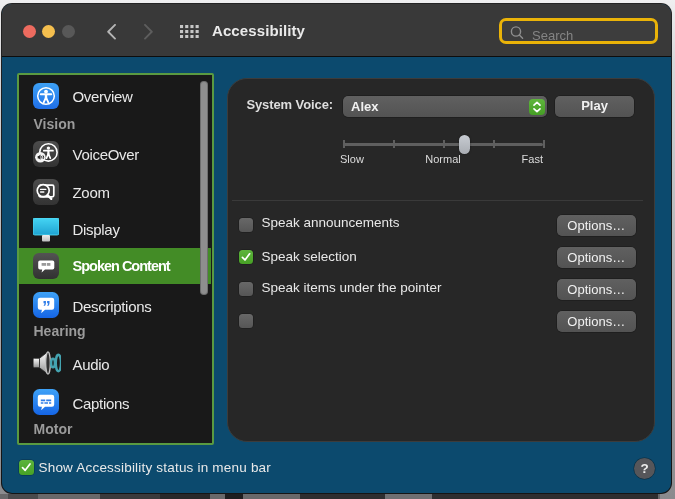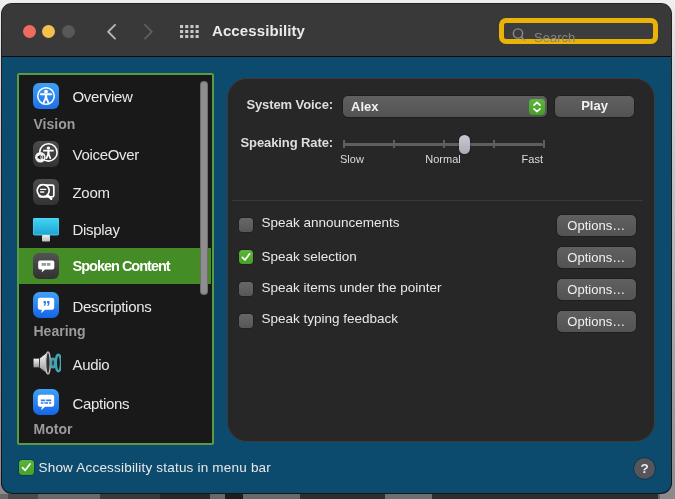--- a/index.html
+++ b/index.html
@@ -9,21 +9,21 @@
   .abs { position:absolute; }
   #win { position:absolute; left:2px; top:4px; width:669px; height:489px;
          border-radius:10px; background:#0c4a6e; overflow:hidden;
          box-shadow:0 0 0 1px rgba(0,0,0,.85), inset 0 1px 0 rgba(255,255,255,.07); }
   #titlebar { position:absolute; left:0; top:0; width:100%; height:53px;
               background:#393939; border-bottom:1px solid #0d0d0d; }
   .tl { position:absolute; top:20.5px; width:13px; height:13px; border-radius:50%; }
   #title { position:absolute; left:210px; top:19px; font-size:15px; line-height:16px;
            font-weight:700; color:#eaeaea; letter-spacing:0.1px; }
   #search { position:absolute; left:497px; top:14px; width:159px; height:26px;
-            border:5px solid #eab308; border-radius:7px; background:#3d3d3d; }
+            border:3px solid #eab308; border-radius:7px; background:#3d3d3d; }
   #searchtxt { position:absolute; left:30px; top:8px; font-size:13px; line-height:13px;
                color:#848484; }
   
   #ringwrap { position:absolute; left:15px; top:69px; width:197px; height:372px;
               border:2.5px solid #5a9a41; border-radius:2px; background:#191919; }
   .rowlabel { position:absolute; left:53.5px; font-size:15px; line-height:15px; font-weight:500;
               color:#e8e8e8; letter-spacing:-0.3px; white-space:nowrap; }
   .header { position:absolute; left:14.5px; font-size:14px; line-height:13px; font-weight:700;
             color:#9b9b9b; white-space:nowrap; }
   #selrow { position:absolute; left:0; top:172.5px; width:192px; height:36px;
@@ -220,21 +220,20 @@
               <stop offset="1" stop-color="#459f24"></stop>
         </linearGradient>
           </defs>
         <rect width="16" height="16" rx="4" fill="url(#ggreen)"></rect>
         <polyline points="5,6.2 8,3.4 11,6.2" fill="none" stroke="#fff" stroke-width="1.7" stroke-linejoin="round" stroke-linecap="round"></polyline>
         <polyline points="5,9.8 8,12.6 11,9.8" fill="none" stroke="#fff" stroke-width="1.7" stroke-linejoin="round" stroke-linecap="round"></polyline>
       </svg>
     </div>
     <div class="btn" style="left:327px; top:17px; width:79px; height:20.5px; line-height:20.5px; font-weight:600;">Play</div>
 
-    <div class="lbl" style="left:0; width:105px; top:57px; text-align:right;">Speaking Rate:</div>
     <div class="abs" style="left:115px; top:63.5px; width:200px; height:3px; background:#5f5f5f; border-radius:1.5px;"></div>
     <div class="tick" style="left:115px;"></div>
     <div class="tick" style="left:165px;"></div>
     <div class="tick" style="left:215px;"></div>
     <div class="tick" style="left:265px;"></div>
     <div class="tick" style="left:314.5px;"></div>
     <div class="abs" style="left:231px; top:55.5px; width:11px; height:19.5px; border-radius:5.5px;
          background:linear-gradient(#c7cbd1,#a9adb3); box-shadow:0 0 2px rgba(0,0,0,.5);"></div>
     <div class="slabel" style="left:112px; top:75px;">Slow</div>
     <div class="slabel" style="left:190px; top:75px; width:50px; text-align:center;">Normal</div>
@@ -252,21 +251,20 @@
       </svg>
     </div>
     <div class="cblbl" style="top:171px;">Speak selection</div>
     <div class="btn" style="left:329px; top:167.5px; width:78.5px; height:21px; line-height:21px;">Options…</div>
 
     <div class="cb" style="top:203px;"></div>
     <div class="cblbl" style="top:202px;">Speak items under the pointer</div>
     <div class="btn" style="left:329px; top:199.5px; width:78.5px; height:21px; line-height:21px;">Options…</div>
 
     <div class="cb" style="top:235px;"></div>
-    <div class="cblbl" style="top:233px;">Speak typing feedback</div>
     <div class="btn" style="left:329px; top:231.5px; width:78.5px; height:21px; line-height:21px;">Options…</div>
   </div>
 
   <div class="abs" style="left:17px; top:456px; width:14.5px; height:14.5px; border-radius:3.5px;
        background:linear-gradient(#5cb43c,#47a125); box-shadow:0 0 0 0.5px rgba(0,0,0,.35);">
     <svg width="14.5" height="14.5" viewBox="0 0 14.5 14.5" style="position:absolute; left:0; top:0;">
       <polyline points="3.5,7.6 6.2,10.3 11,4" fill="none" stroke="#fff" stroke-width="1.7" stroke-linecap="round" stroke-linejoin="round"></polyline>
     </svg>
   </div>
   <div class="abs" style="left:36.5px; top:457px; font-size:13.5px; line-height:14px; font-weight:500;

